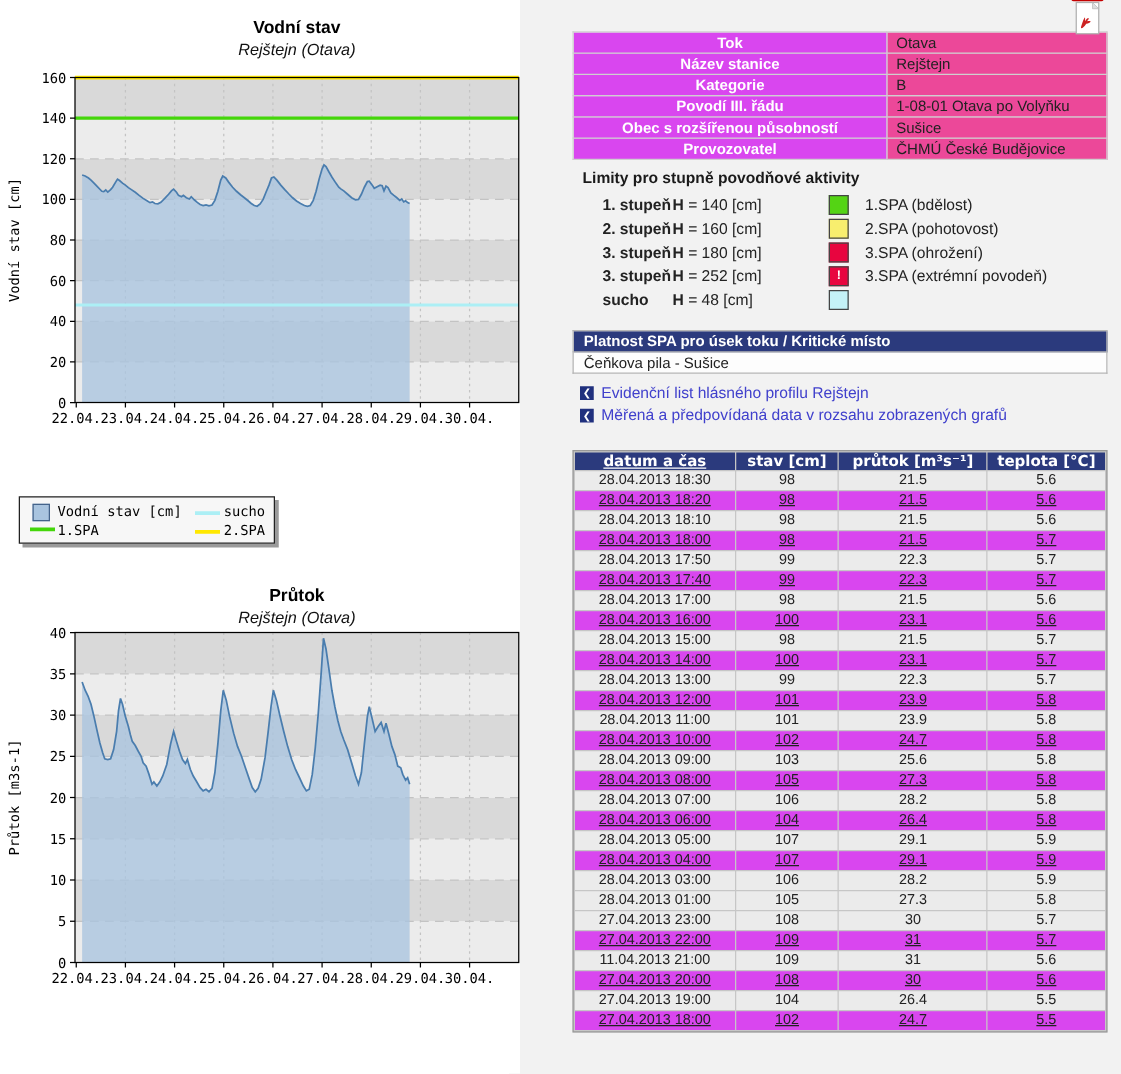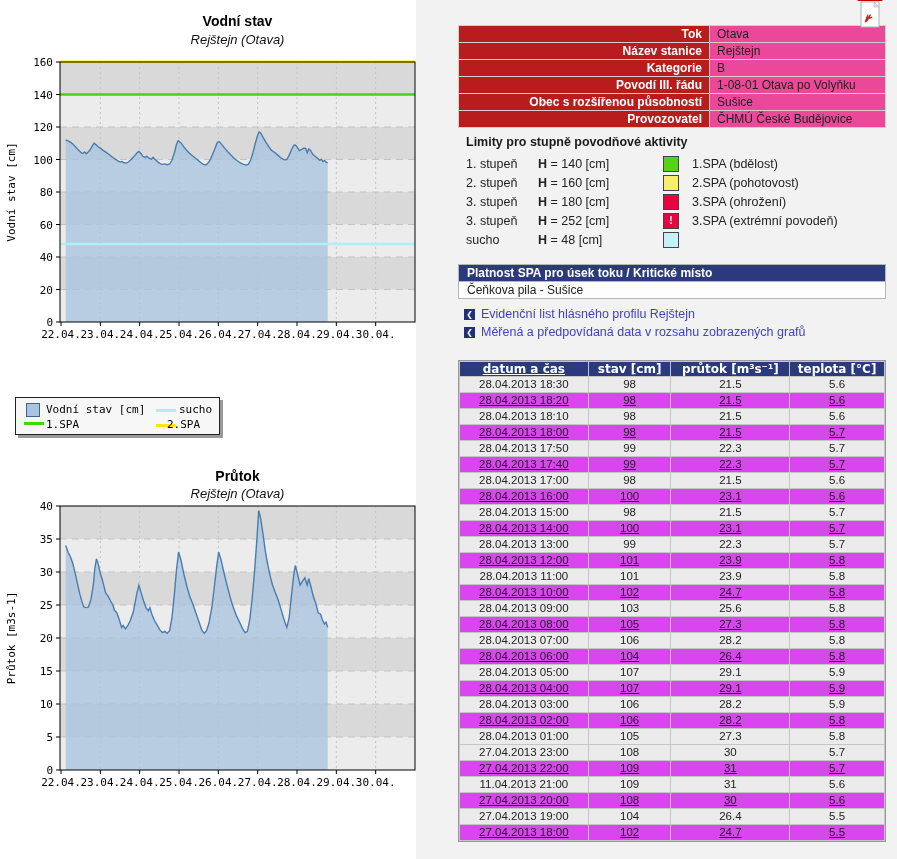--- a/index.html
+++ b/index.html
@@ -14,27 +14,27 @@
   .chart-subtitle{font-family:"Liberation Sans",sans-serif;font-size:13px;font-style:italic;fill:#111;}
   .tick-label{font-family:"DejaVu Sans Mono",monospace;font-size:11px;fill:#000;}
   .axis-title{font-family:"DejaVu Sans Mono",monospace;font-size:11px;fill:#000;}
   .legend-box{position:absolute;left:15px;top:397px;width:203px;height:36px;background:#f7f7f7;
               border:1px solid #222;box-shadow:3px 3px 0 #9a9a9a;}
   .legend-swatch{position:absolute;}
   .legend-label{position:absolute;font-family:"DejaVu Sans Mono",monospace;font-size:11px;color:#000;white-space:nowrap;}
   .pdf-icon{position:absolute;top:-7px;right:13px;width:28px;height:38px;cursor:pointer;}
   .content{margin-left:42px;width:428px;}
   .info-table{margin-top:25px;width:428px;border-collapse:collapse;font-size:12px;}
-  .info-table th{background:#b91c1c;color:#fff;text-align:right;font-weight:bold;
+  .info-table th{background:#d946ef;color:#fff;text-align:center;font-weight:bold;
                  padding:1px 7px;border:1px solid #cfcfcf;width:236px;height:14px;}
   .info-table td{background:#ec4899;padding:1px 7px;border:1px solid #cfcfcf;color:#222;}
   .limits{margin-top:7px;padding-left:8px;}
   .limits-title{font-weight:bold;font-size:12.5px;color:#1a1a1a;margin-bottom:7px;}
   .limit-row{height:19px;position:relative;font-size:12.5px;color:#222;}
-  .limit-name{position:absolute;left:0;top:1px;font-weight:normal;}
+  .limit-name{position:absolute;left:16px;top:1px;font-weight:bold;}
   .limit-h{position:absolute;left:72px;top:1px;}
   .limit-swatch{position:absolute;left:197px;top:0;width:14px;height:14px;border:1px solid #444;
                 text-align:center;line-height:14px;font-size:10px;font-weight:bold;color:#fff;}
   .limit-desc{position:absolute;left:226px;top:1px;}
   .spa-table{margin-top:13px;width:428px;border-collapse:collapse;font-size:12px;}
   .spa-table th{background:#2b3a7d;color:#fff;text-align:left;font-weight:bold;
                 padding:1px 8px;border:1px solid #b5b5b5;height:14px;}
   .spa-table td{background:#fdfdfd;padding:1px 8px;border:1px solid #b5b5b5;color:#222;}
   .links{margin-top:6px;padding-left:6px;}
   .link-row{height:18px;display:flex;align-items:center;}
@@ -124,21 +124,21 @@
       <text x="15" y="192" text-anchor="middle" class="axis-title" transform="rotate(-90 15 192)">Vodní stav [cm]</text>
     </svg>
   <div class="legend-box" id="legend">
       <span class="legend-swatch" style="left: 10px; top: 5px; width: 12px; height: 12px; background: rgb(169, 196, 223); border: 1.5px solid rgb(68, 99, 138);"></span>
       <span class="legend-label" style="left: 30px; top: 5px;">Vodní stav [cm]</span>
       <span class="legend-swatch" style="left: 140px; top: 11px; width: 20px; height: 3px; background: rgb(172, 239, 245);"></span>
       <span class="legend-label" style="left: 163px; top: 5px;">sucho</span>
       <span class="legend-swatch" style="left: 8px; top: 24px; width: 20px; height: 3px; background: rgb(68, 214, 10);"></span>
       <span class="legend-label" style="left: 30px; top: 20px;">1.SPA</span>
       <span class="legend-swatch" style="left: 140px; top: 26px; width: 20px; height: 3px; background: rgb(255, 232, 0);"></span>
-      <span class="legend-label" style="left: 151px; top: 20px;">2.SPA</span>
+      <span class="legend-label" style="left: 163px; top: 20px;">2.SPA</span>
     </div>
   <svg id="chart-flow" class="chart" width="416" height="345">
       <rect x="60" y="282" width="355" height="33" fill="#ececec"></rect>
       <rect x="60" y="249" width="355" height="33" fill="#d9d9d9"></rect>
       <rect x="60" y="216" width="355" height="33" fill="#ececec"></rect>
       <rect x="60" y="183" width="355" height="33" fill="#d9d9d9"></rect>
       <rect x="60" y="150" width="355" height="33" fill="#ececec"></rect>
       <rect x="60" y="117" width="355" height="33" fill="#d9d9d9"></rect>
       <rect x="60" y="84" width="355" height="33" fill="#ececec"></rect>
       <rect x="60" y="51" width="355" height="33" fill="#d9d9d9"></rect>
@@ -428,26 +428,20 @@
             <td>107</td>
             <td>29.1</td>
             <td>5.9</td>
           </tr>
           <tr class="odd">
             <td>28.04.2013 03:00</td>
             <td>106</td>
             <td>28.2</td>
             <td>5.9</td>
           </tr>
-          <tr class="even">
-            <td>28.04.2013 02:00</td>
-            <td>106</td>
-            <td>28.2</td>
-            <td>5.8</td>
-          </tr>
           <tr class="odd">
             <td>28.04.2013 01:00</td>
             <td>105</td>
             <td>27.3</td>
             <td>5.8</td>
           </tr>
           <tr class="odd">
             <td>27.04.2013 23:00</td>
             <td>108</td>
             <td>30</td>

